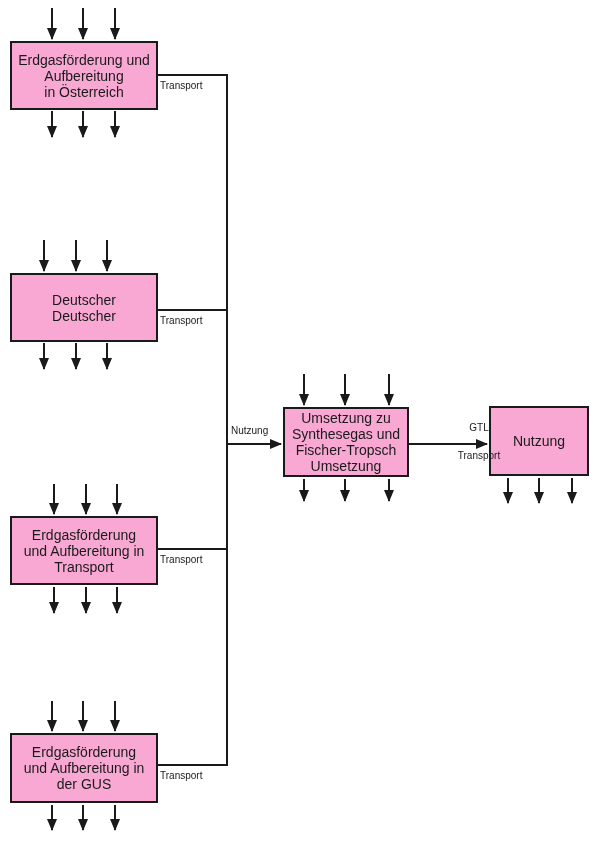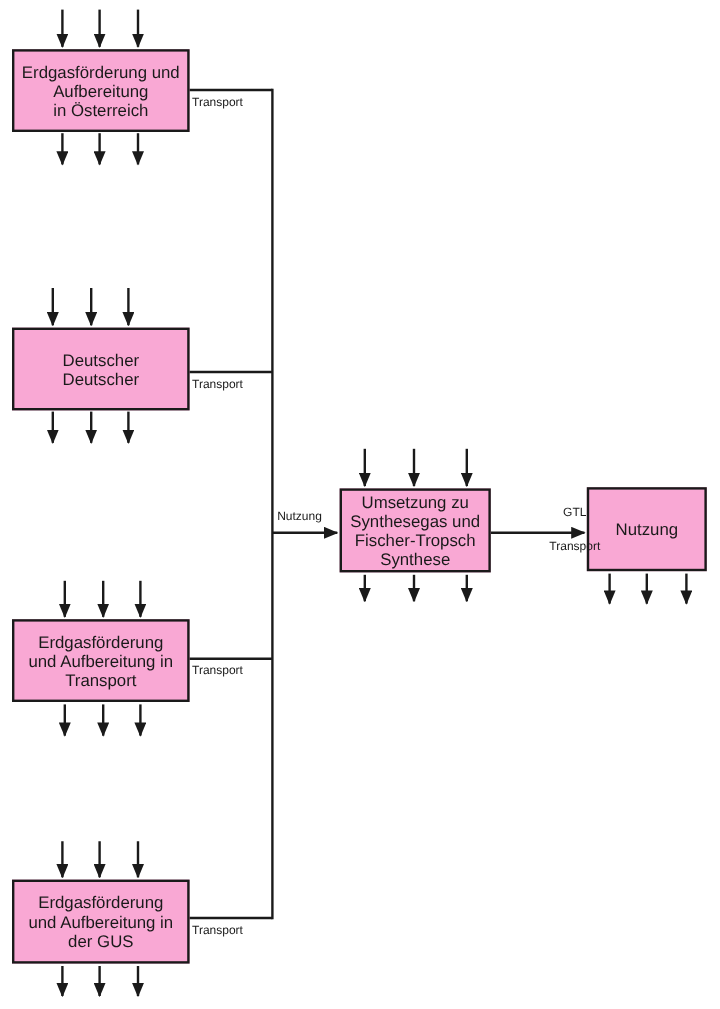--- a/index.html
+++ b/index.html
@@ -171,21 +171,21 @@
   <div id="box-gus" class="pbox">
     <div class="bline">Erdgasförderung</div>
     <div class="bline">und Aufbereitung in</div>
     <div class="bline">der GUS</div>
   </div>
 
   <div id="box-synthesis" class="pbox">
     <div class="bline">Umsetzung zu</div>
     <div class="bline">Synthesegas und</div>
     <div class="bline">Fischer-Tropsch</div>
-    <div class="bline">Synthese</div>
+    <div class="bline">Umsetzung</div>
   </div>
 
   <div id="box-nutzung" class="pbox">
     <div class="bline">Nutzung</div>
   </div>
 
   <div id="lbl-transport-austria" class="lbl">Transport</div>
   <div id="lbl-transport-germany" class="lbl">Transport</div>
   <div id="lbl-transport-norway" class="lbl">Transport</div>
   <div id="lbl-transport-gus" class="lbl">Transport</div>

